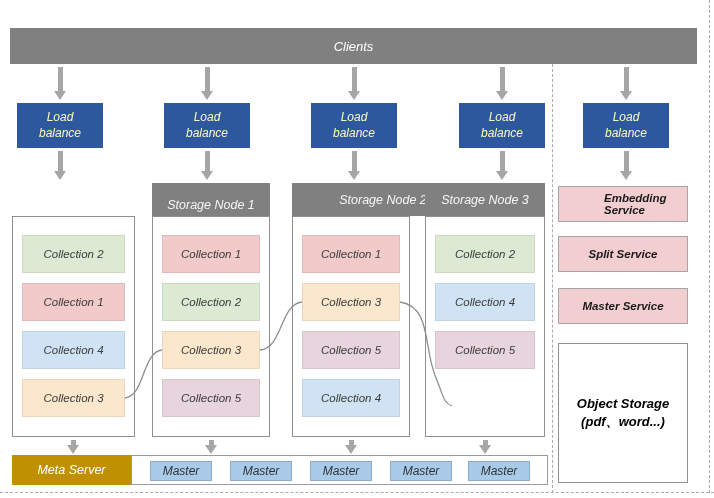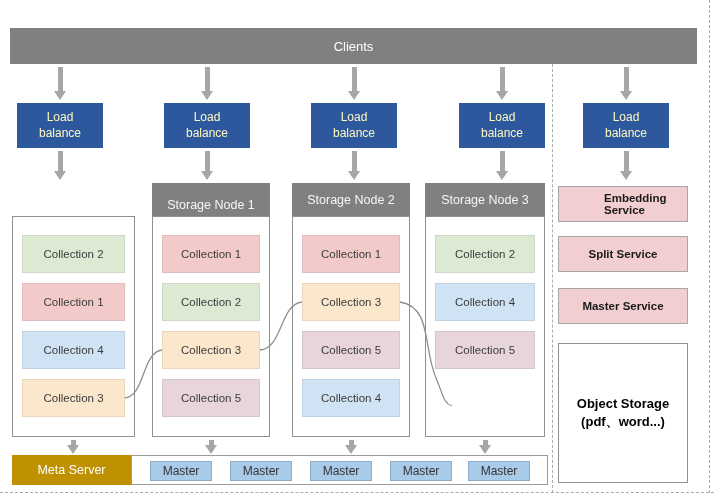--- a/index.html
+++ b/index.html
@@ -1,18 +1,18 @@
 <!DOCTYPE html>
 <html style="--gray: #808080; --blue: #2e589d; --arrow: #a6a6a6; --gold: #bf9000; --masterblue: #a9cbea; --servicepink: #f3ced1;"><head>
 <meta charset="utf-8">
 <style>
   html,body { margin:0; padding:0; background:#ffffff; }
   .canvas {
     position:relative; width:714px; height:498px; background:#ffffff;
-    font-family:"Liberation Sans", sans-serif; overflow:hidden;
+    font-family:"Liberation Sans", sans-serif; overflow:hidden;font-style:italic;
   }
   .abs { position:absolute; }
   .clients-bar {
     left:10px; top:28px; width:687px; height:36px; background:var(--gray);
     color:#ffffff; display:flex; align-items:center; justify-content:center;
     font-size:13px;
   }
   .lb {
     background:var(--blue); color:#fef9c3; display:flex; align-items:center;
     justify-content:center; text-align:center; font-size:12px; line-height:1.3;
@@ -156,21 +156,21 @@
     <div class="abs node-header" style="left: 152px; top: 183px; width: 118px; height: 43px;">Storage Node 1</div>
     <div class="abs node-body" style="left: 152px; top: 216px; width: 118px; height: 221px;"></div>
     <div class="abs collection" style="left: 162px; top: 235px; width: 98px; height: 38px; background: rgb(243, 202, 202);">Collection 1</div>
     <div class="abs collection" style="left: 162px; top: 283px; width: 98px; height: 38px; background: rgb(220, 234, 211);">Collection 2</div>
     <div class="abs collection" style="left: 162px; top: 331px; width: 98px; height: 38px; background: rgb(251, 231, 204);">Collection 3</div>
     <div class="abs collection" style="left: 162px; top: 379px; width: 98px; height: 38px; background: rgb(232, 212, 221);">Collection 5</div>
     <div style="position: absolute; left: 204px; top: 440px; width: 14px; height: 14px;">
       <div class="arrow-shaft" style="left: 4.5px; top: 0px; height: 6px;"></div>
       <div class="arrow-head" style="left: 0.5px; top: 5px;"></div>
     </div>
-    <div class="abs node-header" style="left: 292px; top: 183px; width: 118px; height: 33px;">Storage Node 2</div>
+    <div class="abs node-header" style="left: 292px; top: 183px; width: 118px; height: 33px; padding-left: 32px;">Storage Node 2</div>
     <div class="abs node-body" style="left: 292px; top: 216px; width: 118px; height: 221px;"></div>
     <div class="abs collection" style="left: 302px; top: 235px; width: 98px; height: 38px; background: rgb(243, 202, 202);">Collection 1</div>
     <div class="abs collection" style="left: 302px; top: 283px; width: 98px; height: 38px; background: rgb(251, 231, 204);">Collection 3</div>
     <div class="abs collection" style="left: 302px; top: 331px; width: 98px; height: 38px; background: rgb(232, 212, 221);">Collection 5</div>
     <div class="abs collection" style="left: 302px; top: 379px; width: 98px; height: 38px; background: rgb(208, 227, 244);">Collection 4</div>
     <div style="position: absolute; left: 344px; top: 440px; width: 14px; height: 14px;">
       <div class="arrow-shaft" style="left: 4.5px; top: 0px; height: 6px;"></div>
       <div class="arrow-head" style="left: 0.5px; top: 5px;"></div>
     </div>
     <div class="abs node-header" style="left: 425px; top: 183px; width: 120px; height: 33px;">Storage Node 3</div>

